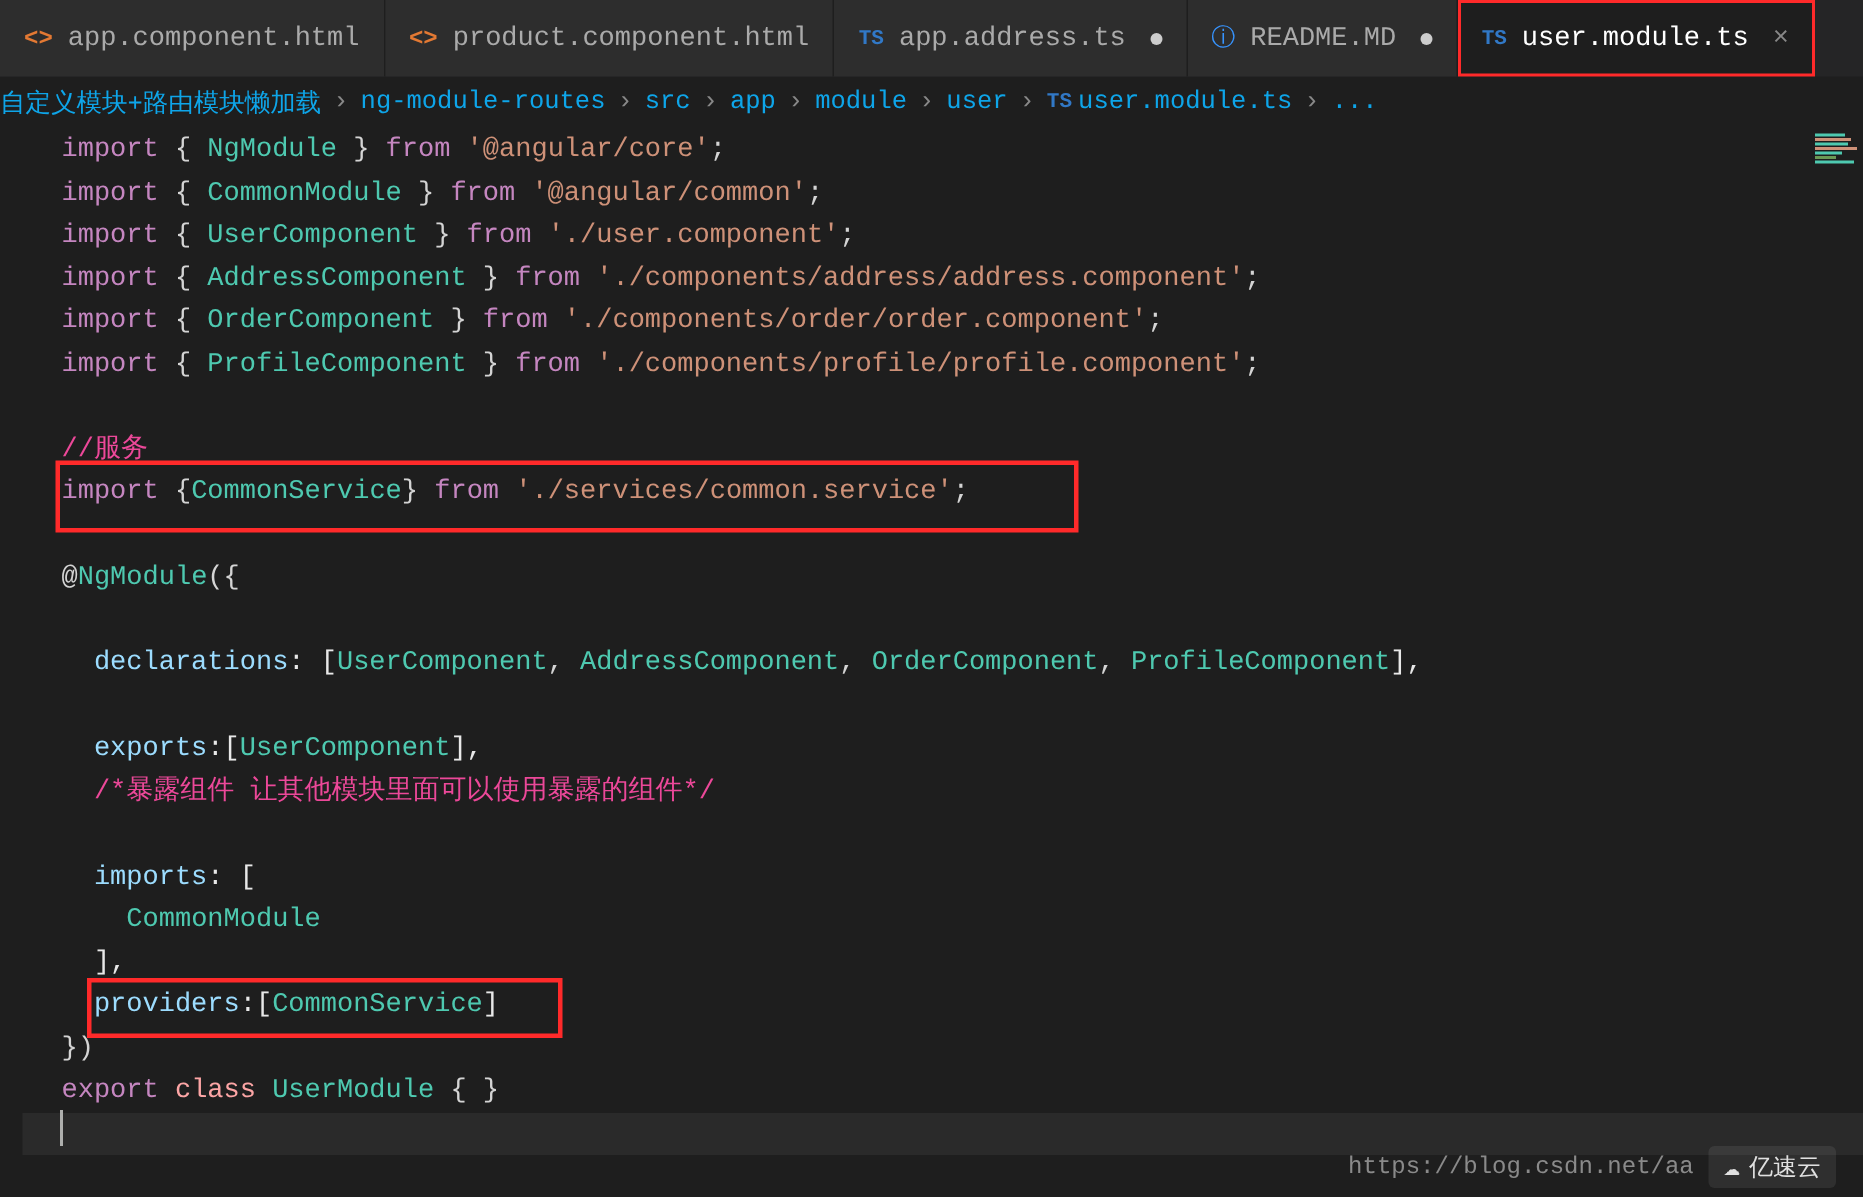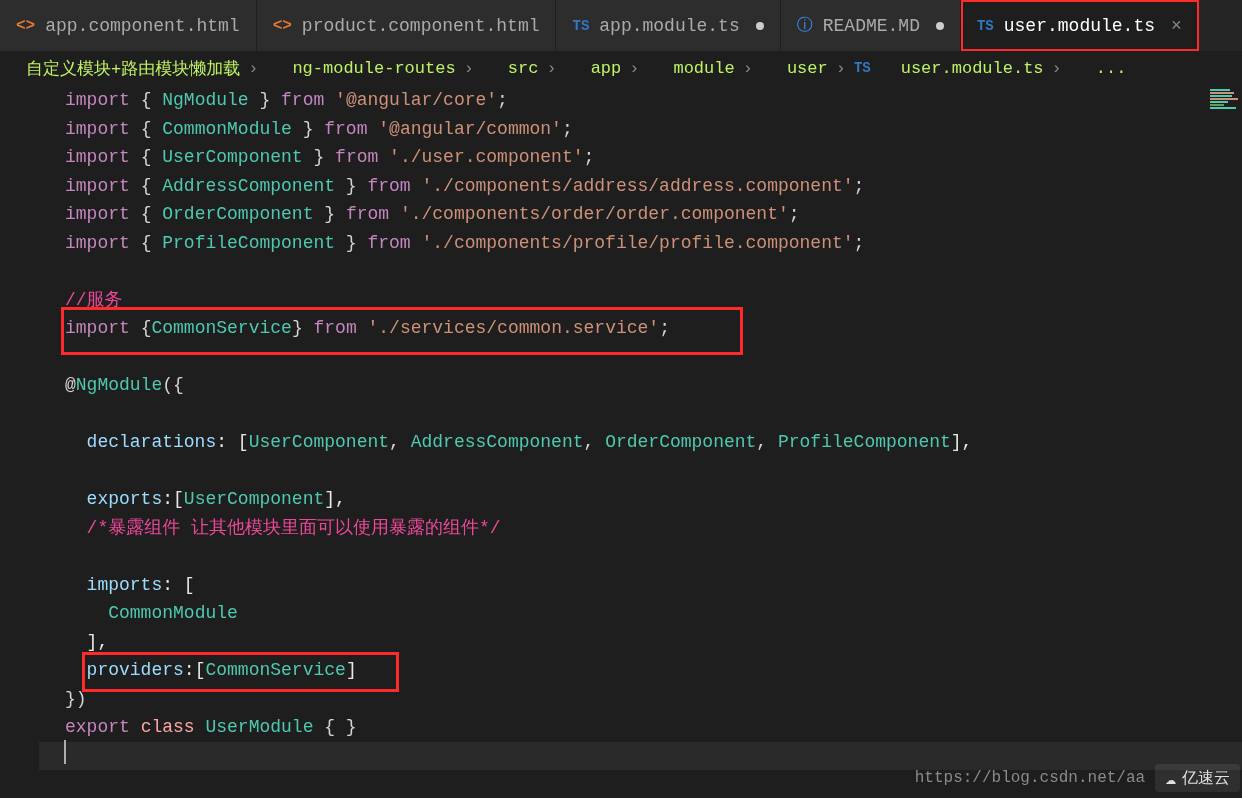--- a/index.html
+++ b/index.html
@@ -52,27 +52,26 @@
   .icon-info { color: #3794ff; font-size: 16px; }
   .breadcrumbs {
     display: flex;
     align-items: center;
     height: 30px;
     padding: 2px 4px 0 0;
     font-size: 17px;
     color: #ccc;
     gap: 4px;
   }
-  .breadcrumbs .crumb { color: #bef264; margin-left: 26px; }
+  .breadcrumbs .crumb { color: #0ea5e9; }
   .breadcrumbs .sep { color: #888; margin: 0 4px; }
   .editor {
     position: relative;
     padding-left: 15px;
     padding-top: 4px;
-    margin-left: 24px;
   }
   .line {
     display: flex;
     line-height: 28.5px;
     white-space: pre;
   }
   .gutter {
     width: 26px;
     color: #6e6e6e;
     text-align: right;
@@ -113,21 +112,21 @@
     position: absolute;
     top: 88px;
     right: 0;
     width: 32px;
     height: 50px;
     background: linear-gradient(#1e1e1e, #1e1e1e);
   }
   .mini-line { height: 2px; margin: 1px 0; }
   .footer {
     position: absolute;
-    bottom: 6px; right: 2px;
+    bottom: 6px; right: 18px;
     color: #8a8a8a;
     font-size: 16px;
     display: flex;
     align-items: center;
     gap: 10px;
   }
   .watermark {
     display: flex;
     align-items: center;
     gap: 6px;
@@ -147,21 +146,21 @@
   <div class="tab">
     <span class="icon-html">&lt;&gt;</span>
     <span>app.component.html</span>
   </div>
   <div class="tab">
     <span class="icon-html">&lt;&gt;</span>
     <span>product.component.html</span>
   </div>
   <div class="tab">
     <span class="icon-ts">TS</span>
-    <span>app.module.ts</span>
+    <span>app.address.ts</span>
     <span class="dot"></span>
   </div>
   <div class="tab">
     <span class="icon-info">ⓘ</span>
     <span>README.MD</span>
     <span class="dot"></span>
   </div>
   <div class="tab active outlined">
     <span class="icon-ts">TS</span>
     <span>user.module.ts</span>

